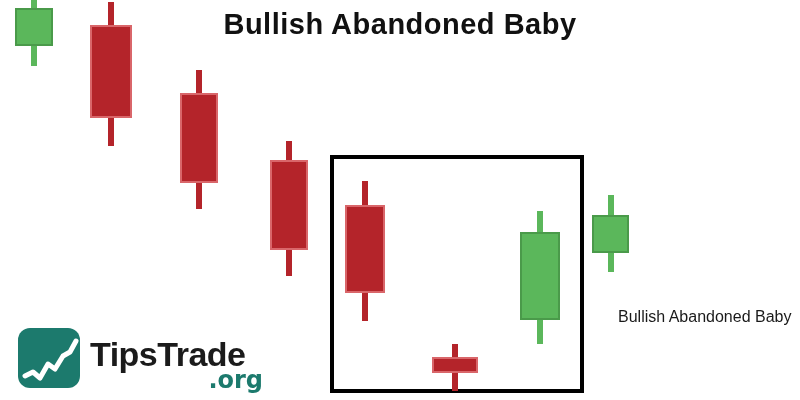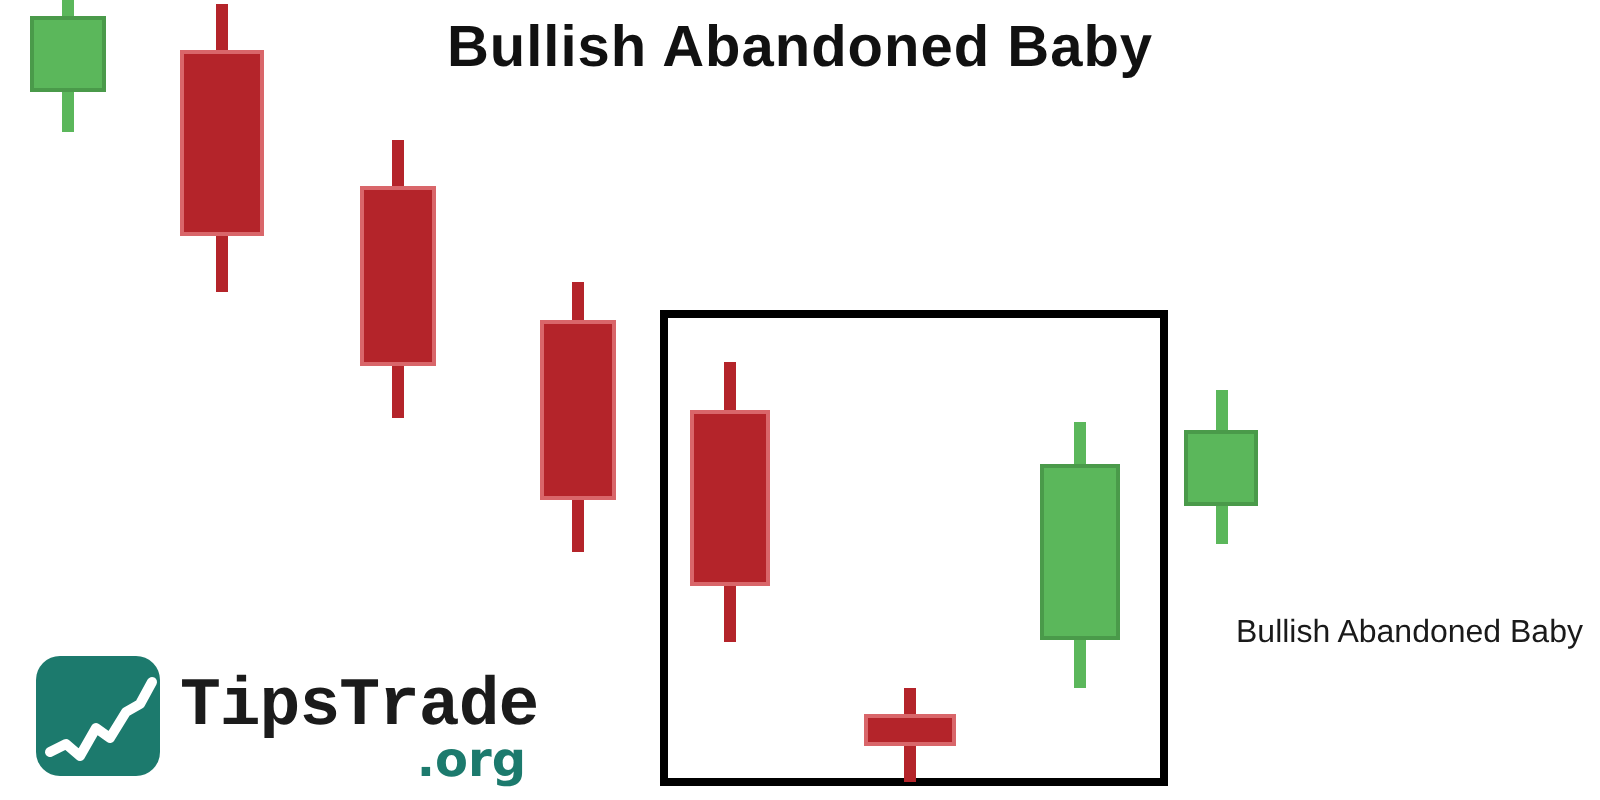--- a/index.html
+++ b/index.html
@@ -86,21 +86,21 @@
   #logo-wordmark {
     margin-left: 10px;
     position: relative;
     height: 60px;
     width: 175px;
   }
   #logo-name {
     position: absolute;
     left: 0;
     top: 7px;
-    font-family: Liberation Mono, monospace;
+    font-family: Liberation Sans, sans-serif;
     font-size: 34px;
     font-weight: bold;
     letter-spacing: -0.5px;
     color: #1b1b1b;
     white-space: nowrap;
   }
   #logo-tld {
     position: absolute;
     right: 2px;
     top: 38px;

